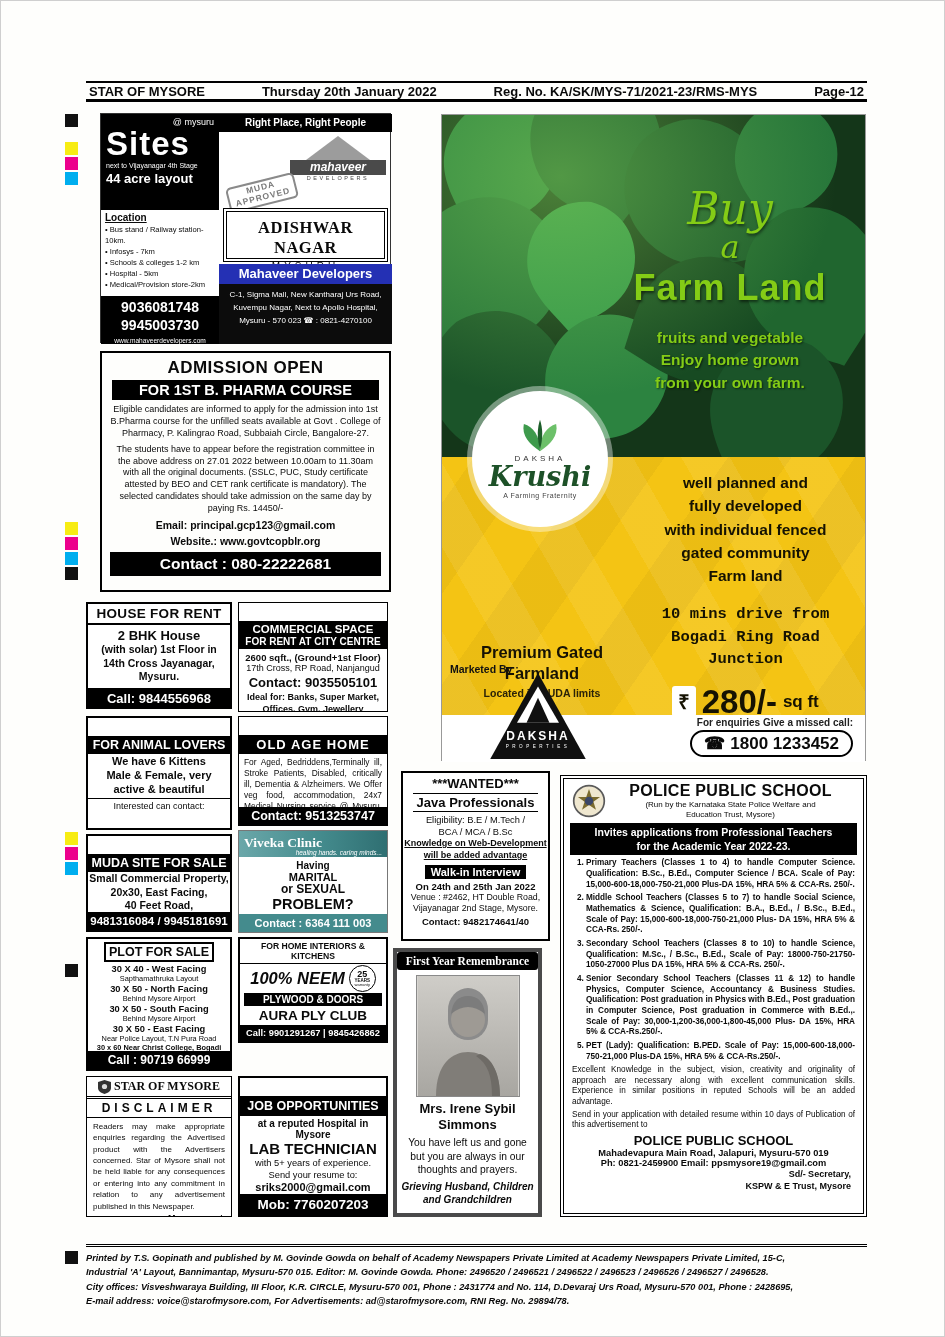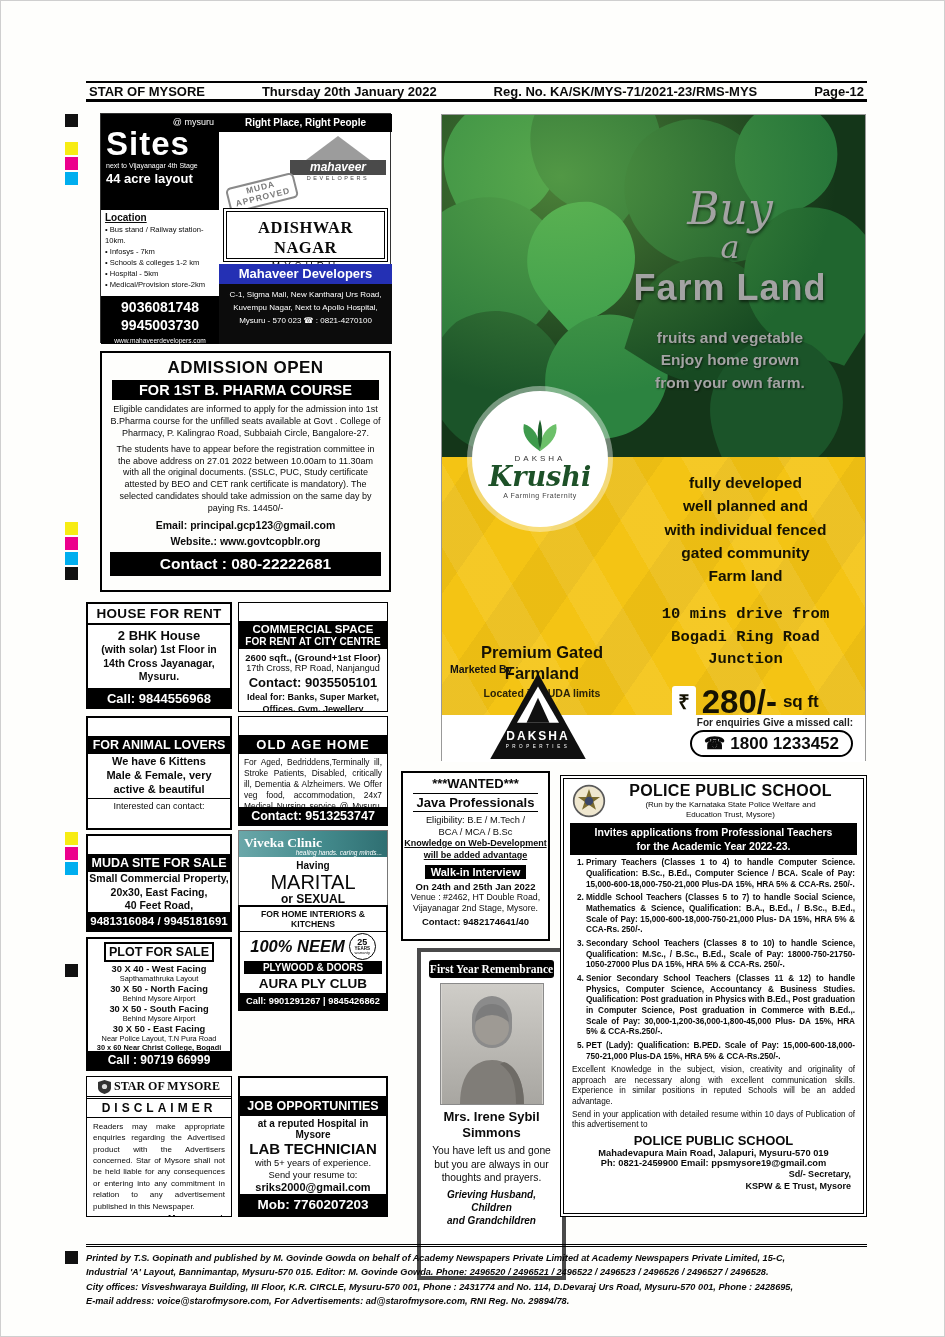--- a/index.html
+++ b/index.html
@@ -85,32 +85,32 @@
   .mudaad { left:85px; top:833px; width:146px; height:98px; }
   .mudaad-title { font-size:12.5px; font-weight:800; padding:2px 0; }
   .mudaad-b { font-size:10.5px; font-weight:bold; line-height:1.3; }
   .mudaad-phones { font-size:11.5px; font-weight:bold; padding:3px 0; position:absolute; left:0; right:0; bottom:0; }
 
   .viveka { left:237px; top:829px; width:150px; height:103px; border:1px solid #777; }
   .viv-head { background:linear-gradient(90deg,#6aa7a9,var(--viveka-teal,#448b8d) 55%, #2f6f72); color:#fff; height:26px; padding:2px 5px; text-align:left; }
   .viv-name { font-family:"Liberation Serif", serif; font-size:13.5px; font-weight:bold; }
   .viv-tag { display:block; font-size:6.5px; font-style:italic; text-align:right; margin-top:-2px; }
   .viv-q1 { font-size:10px; font-weight:bold; margin-top:3px; }
-  .viv-q2 { font-size:20px; font-weight:400; line-height:1.1; }
+  .viv-q2 { font-size:11px; font-weight:700; line-height:1.1; }
   .viv-q3 { font-size:12px; font-weight:800; line-height:1.15; }
   .viv-q4 { font-size:14.5px; font-weight:800; line-height:1.1; }
   .viv-foot { position:absolute; left:0; right:0; bottom:0; background:var(--viveka-teal,#448b8d); color:#fff; font-size:11px; font-weight:bold; padding:3px 0; }
 
   .plot { left:85px; top:936px; width:146px; height:134px; }
   .plot-title { border:2px solid #000; margin:3px 16px 2px; font-size:12.5px; font-weight:800; padding:1px 0; }
   .plot-main { font-size:9.3px; font-weight:800; line-height:1.2; }
   .plot-sub { font-size:7.4px; line-height:1.2; }
   .plot-call { font-size:12px; font-weight:bold; padding:2px 0; position:absolute; left:0; right:0; bottom:0; }
 
-  .aura { left:237px; top:904px; width:150px; height:106px; }
+  .aura { left:237px; top:936px; width:150px; height:106px; }
   .aura-head { font-size:8.6px; font-weight:800; border-bottom:1.5px solid #000; padding:2px 0; }
   .aura-neem-row { display:flex; align-items:center; justify-content:center; gap:4px; margin-top:1px; }
   .aura-neem { font-size:16.5px; font-weight:900; font-style:italic; }
   .aura-badge { width:27px; height:27px; border:1.5px solid #000; border-radius:50%; display:flex; flex-direction:column; justify-content:center; line-height:1; }
   .aura-badge .b1{ font-size:9px; font-weight:900; } .aura-badge .b2{ font-size:4.5px; font-weight:bold;} .aura-badge .b3{ font-size:4px; }
   .aura-ply { font-size:10px; font-weight:800; padding:1px 0; margin:1px 4px; }
   .aura-club { font-size:13.5px; font-weight:900; margin-top:2px; }
   .aura-rates { font-size:11px; font-weight:900; }
   .aura-borer { font-size:10px; font-weight:800; border-top:1.5px solid #000; border-bottom:1.5px solid #000; margin:2px 4px; padding:1px 0; }
   .aura-call { font-size:9.3px; font-weight:bold; padding:3px 0; position:absolute; left:0; right:0; bottom:0; }
@@ -127,21 +127,21 @@
   .job-l1 { font-size:10px; font-weight:bold; margin-top:2px; }
   .job-role { font-size:15px; font-weight:900; }
   .job-s { font-size:9.3px; line-height:1.3; }
   .job-email { font-size:11px; font-weight:bold; }
   .job-mob { font-size:13.5px; font-weight:bold; padding:3px 0; position:absolute; left:0; right:0; bottom:0; }
 
   
   .dk { left:440px; top:113px; width:425px; height:647px; border:1px solid #999; background:#fff; }
   .dk-green { position:absolute; left:0; top:0; width:100%; height:342px; overflow:hidden; background:var(--daksha-green,#17441f); }
   .dk-green svg.leafbg { position:absolute; inset:0; width:100%; height:100%; }
-  .dk-buy-wrap { position:absolute; right:20px; top:72px; width:230px; text-align:center; color:#a3a3a3; z-index:2; }
+  .dk-buy-wrap { position:absolute; right:20px; top:72px; width:230px; text-align:center; color:#84cc16; z-index:2; }
   .dk-buy { font-family:"DejaVu Serif", serif; font-style:italic; font-size:44px; line-height:1.0; text-shadow:1px 2px 3px rgba(0,0,0,.5); }
   .dk-a { font-family:"DejaVu Serif", serif; font-style:italic; font-size:32px; line-height:1.0; text-shadow:1px 2px 3px rgba(0,0,0,.5); }
   .dk-farm { font-size:36px; font-weight:900; letter-spacing:1px; margin-top:4px; text-shadow:1px 2px 3px rgba(0,0,0,.55); }
   .dk-enjoy { margin-top:18px; font-size:15.5px; font-weight:bold; line-height:1.45; text-shadow:1px 1px 2px rgba(0,0,0,.6); }
   .dk-yellow { position:absolute; left:0; top:342px; width:100%; height:258px;
     background-image:repeating-linear-gradient(60deg, rgba(255,255,255,.08) 0 42px, transparent 42px 84px),
                      repeating-linear-gradient(-55deg, rgba(120,90,0,.07) 0 52px, transparent 52px 104px);
     background-color:var(--daksha-yellow,#f4c414); }
   .dk-logo { position:absolute; left:30px; top:-66px; width:136px; height:136px; background:#fff; border-radius:50%;
              box-shadow:0 0 0 5px rgba(255,255,255,.4); display:flex; flex-direction:column; align-items:center; justify-content:center; z-index:3; }
@@ -174,21 +174,21 @@
   .want-title { font-size:13px; font-weight:900; padding-top:3px; }
   .want-role { font-size:13px; font-weight:bold; border-top:1.5px solid #000; border-bottom:1.5px solid #000; margin:2px 10px; padding:1px 0; }
   .want-elig { font-size:9.3px; line-height:1.3; margin-top:2px; }
   .want-know { font-size:9px; font-weight:bold; text-decoration:underline; line-height:1.3; }
   .want-walkin { font-size:11px; font-weight:bold; margin:3px 22px 2px; padding:1px 0; }
   .want-dates { font-size:9.5px; font-weight:bold; }
   .want-venue { font-size:8.8px; line-height:1.3; }
   .want-contact { font-size:9.5px; font-weight:bold; margin-top:2px; }
 
   
-  .rem { left:416px; top:947px; width:149px; height:332px; border:4px solid #4a4a4a; padding:8px; }
+  .rem { left:392px; top:947px; width:149px; height:269px; border:4px solid #4a4a4a; padding:0; }
   .rem-title { background:#000; color:#fff; font-family:"Liberation Serif", serif; font-size:11.5px; font-weight:bold; border-radius:3px; padding:3px 0; }
   .rem-photo { width:104px; height:122px; margin:5px auto 4px; border:1px solid #8a8a8a; background:#d8d6d2; overflow:hidden; }
   .rem-photo svg { width:100%; height:100%; display:block; }
   .rem-name { font-size:13px; font-weight:800; line-height:1.2; }
   .rem-body { font-size:10.3px; line-height:1.3; margin-top:4px; }
   .rem-foot { font-size:10px; font-weight:bold; font-style:italic; line-height:1.3; margin-top:4px; }
 
   
   .pol { left:559px; top:774px; width:307px; height:442px; border:4px double #000; background:#fff; padding:3px 0 0; }
   .pol-head { display:flex; align-items:center; padding:0 8px; }
@@ -464,22 +464,22 @@
         <span class="dk-logo-krushi">Krushi</span>
         <span class="dk-logo-sub">A Farming Fraternity</span>
       </div>
       <div class="dk-premium">
         <div class="dk-premium-1">Premium Gated</div>
         <div class="dk-premium-1">Farmland</div>
         <div class="dk-located">Located in MUDA limits</div>
       </div>
       <div class="dk-right">
         <div class="dk-well">
+          <div>well planned and</div>
           <div>fully developed</div>
-          <div>well planned and</div>
           <div>with individual fenced</div>
           <div>gated community</div>
           <div>Farm land</div>
         </div>
         <div class="dk-drive">
           <div>10 mins drive from</div>
           <div>Bogadi Ring Road</div>
           <div>Junction</div>
         </div>
         <div class="dk-price-row">

